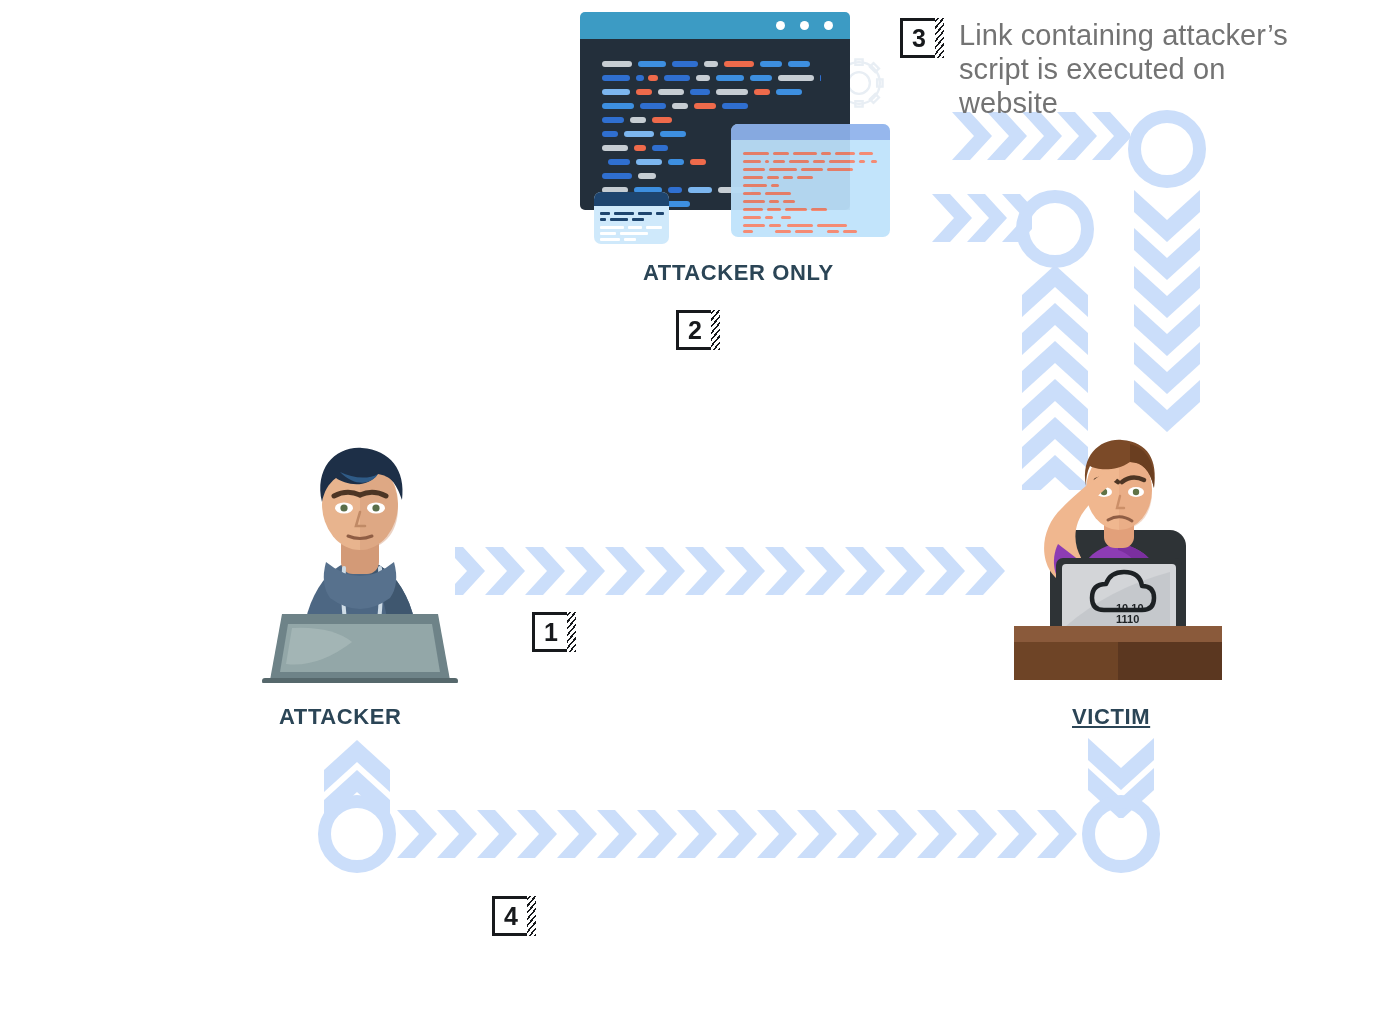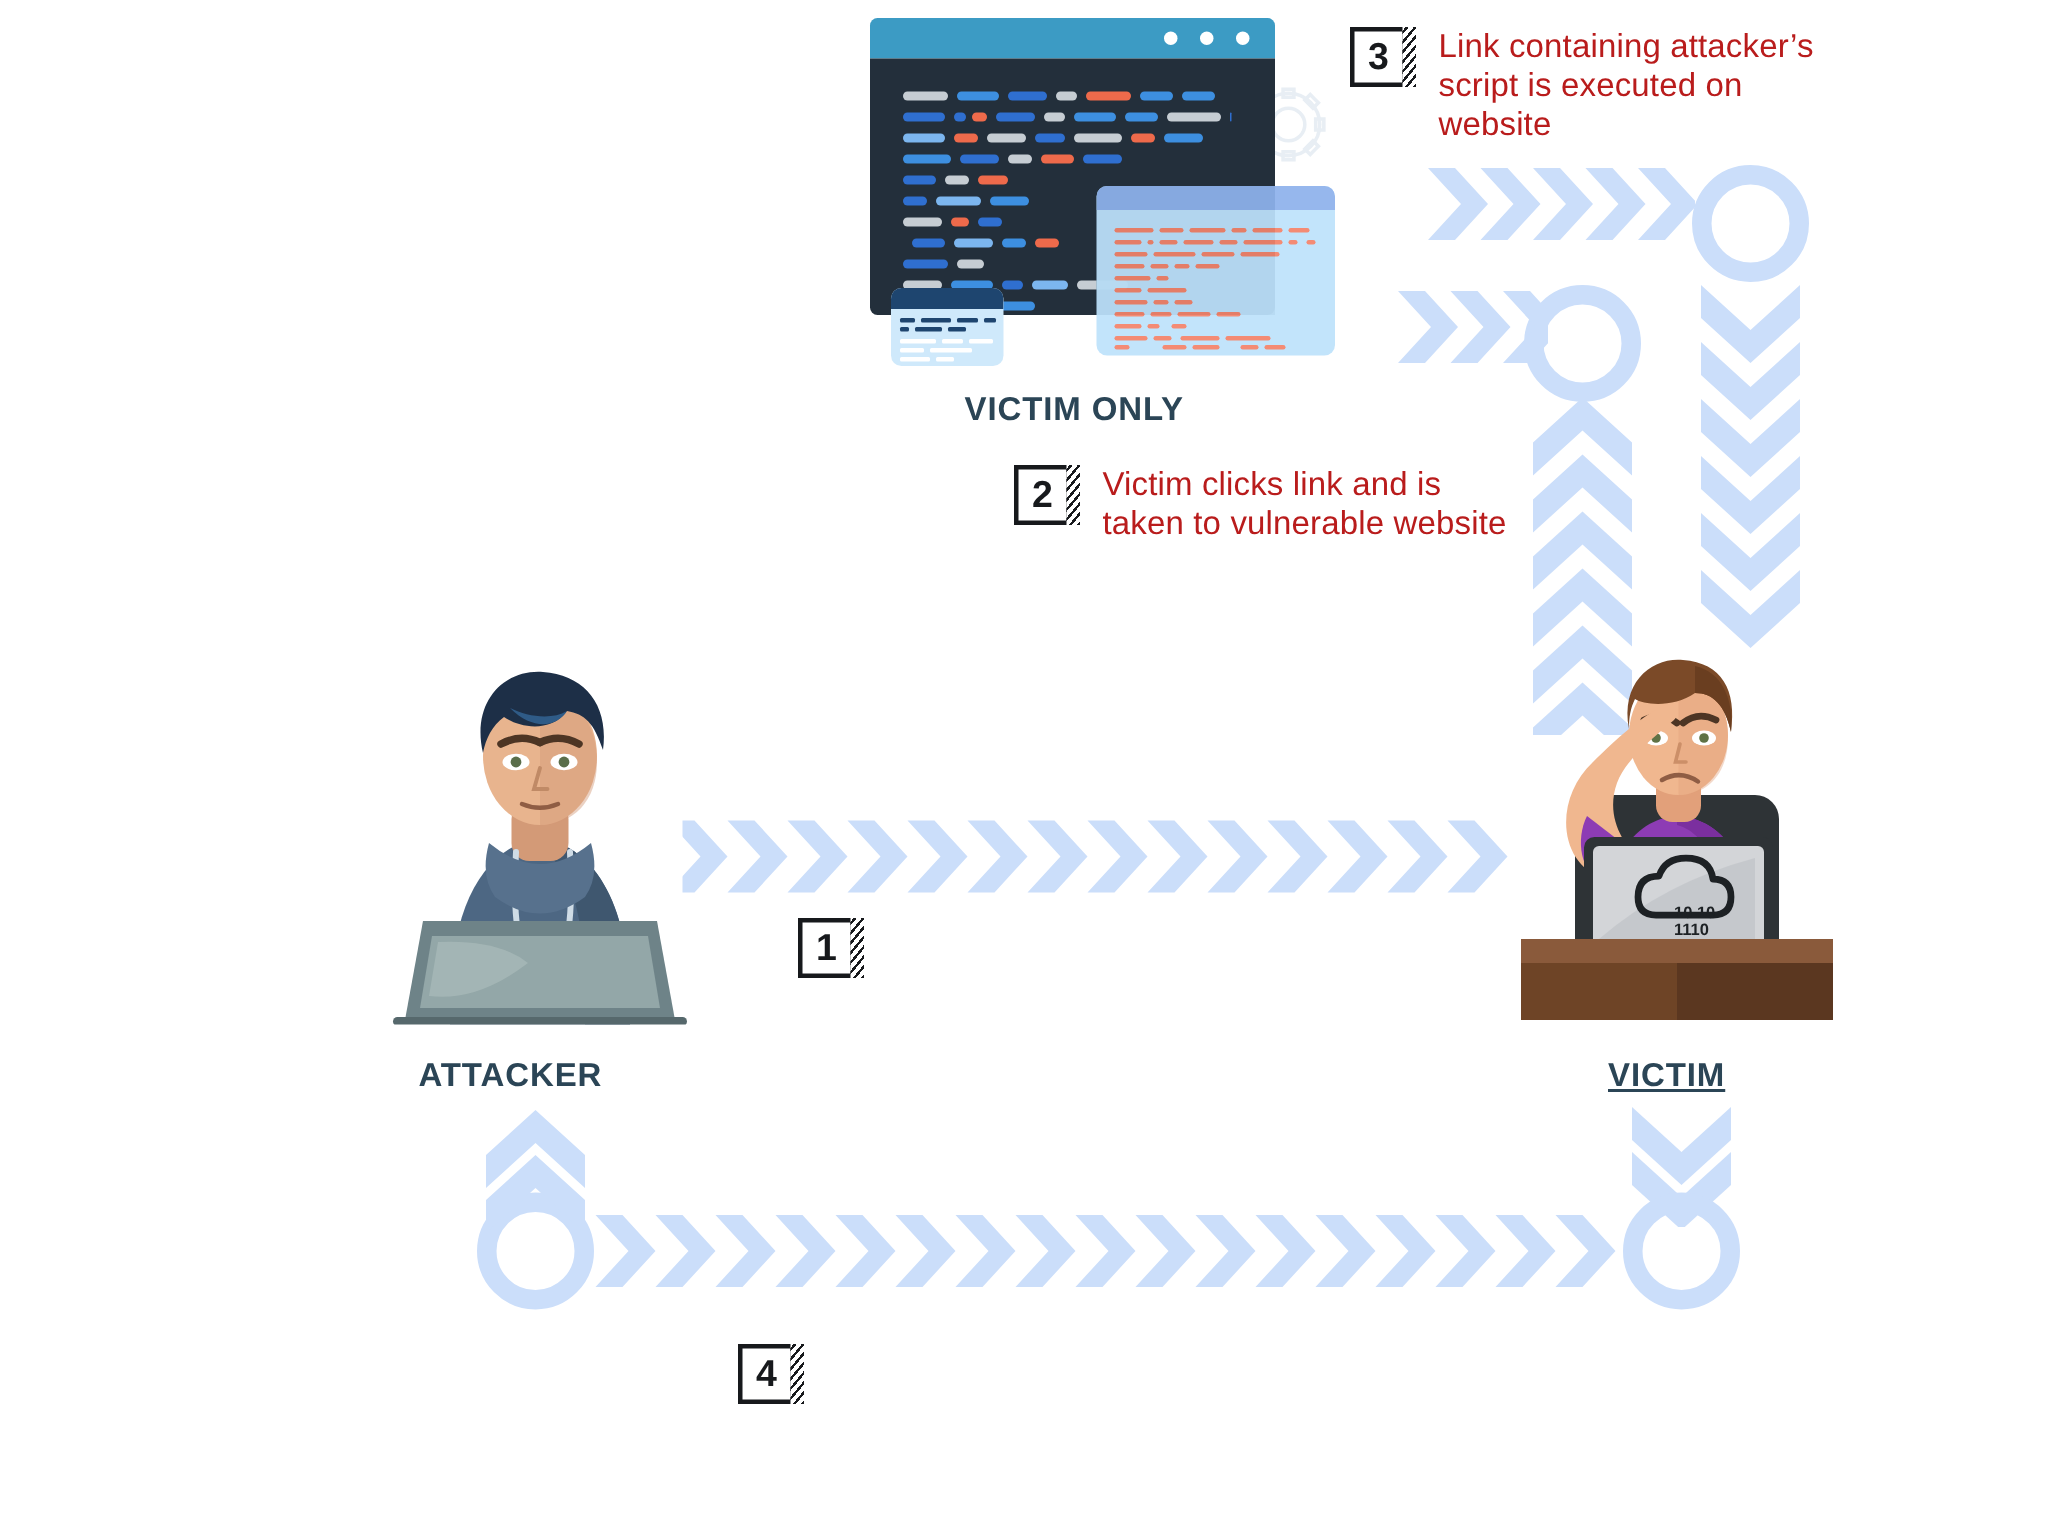--- a/index.html
+++ b/index.html
@@ -15,21 +15,21 @@
     position:relative;width:38px;height:40px;flex:0 0 38px;
     border:3px solid #17191c;background:#ffffff;box-sizing:border-box;
     display:flex;align-items:center;justify-content:center;
     font-weight:bold;font-size:25px;color:#17191c;line-height:1;
   }
   .numbox::after{
     content:"";position:absolute;left:100%;top:-3px;width:9px;height:40px;
     background:repeating-linear-gradient(-50deg,#17191c 0 1.6px,#ffffff 1.6px 4.2px);
   }
   .steptext{
-    margin-left:21px;color:#b91c1c;font-size:22px;line-height:1.18;
+    margin-left:21px;color:#737373;font-size:29px;line-height:1.18;
     letter-spacing:.1px;white-space:pre-line;
   }
 
   
   .caption{
     position:absolute;color:#2b4556;font-weight:bold;font-size:22px;
     letter-spacing:.6px;white-space:nowrap;
   }
 
   
@@ -411,37 +411,35 @@
   <text x="106" y="176" font-family="'Liberation Sans',sans-serif" font-size="11" font-weight="bold" fill="#1d2124">10  10</text>
   <text x="106" y="187" font-family="'Liberation Sans',sans-serif" font-size="11" font-weight="bold" fill="#1d2124">1110</text>
   <text x="104" y="197" font-family="'Liberation Sans',sans-serif" font-size="9" fill="#1d2124">0101  01</text>
   <text x="104" y="205" font-family="'Liberation Sans',sans-serif" font-size="7" fill="#1d2124">01   01 0110</text>
 
   <rect x="4" y="190" width="208" height="16" fill="#8a5a3b"></rect>
   <rect x="4" y="206" width="208" height="38" fill="#6e4426"></rect>
   <path d="M108 206 h104 v38 h-104 Z" fill="#5b3720"></path>
 </svg>
 
-<div class="caption" style="left:643px;top:260px;">VICTIM ONLY</div>
+<div class="caption" style="left:643px;top:260px;">ATTACKER ONLY</div>
 
 <div class="caption" style="left:279px;top:704px;">ATTACKER</div>
 
 <div class="caption" style="left:1072px;top:704px;text-decoration:underline;">VICTIM</div>
 
 <div class="step" style="left:900px;top:18px;">
   <div class="numbox">3</div>
   <div class="steptext">Link containing attacker’s
 script is executed on
 website</div>
 </div>
 
 <div class="step" style="left:676px;top:310px;">
   <div class="numbox">2</div>
-  <div class="steptext">Victim clicks link and is
-taken to vulnerable website</div>
 </div>
 
 <div class="step" style="left:532px;top:612px;">
   <div class="numbox">1</div>
 </div>
 
 <div class="step" style="left:492px;top:896px;">
   <div class="numbox">4</div>
 </div>
 

